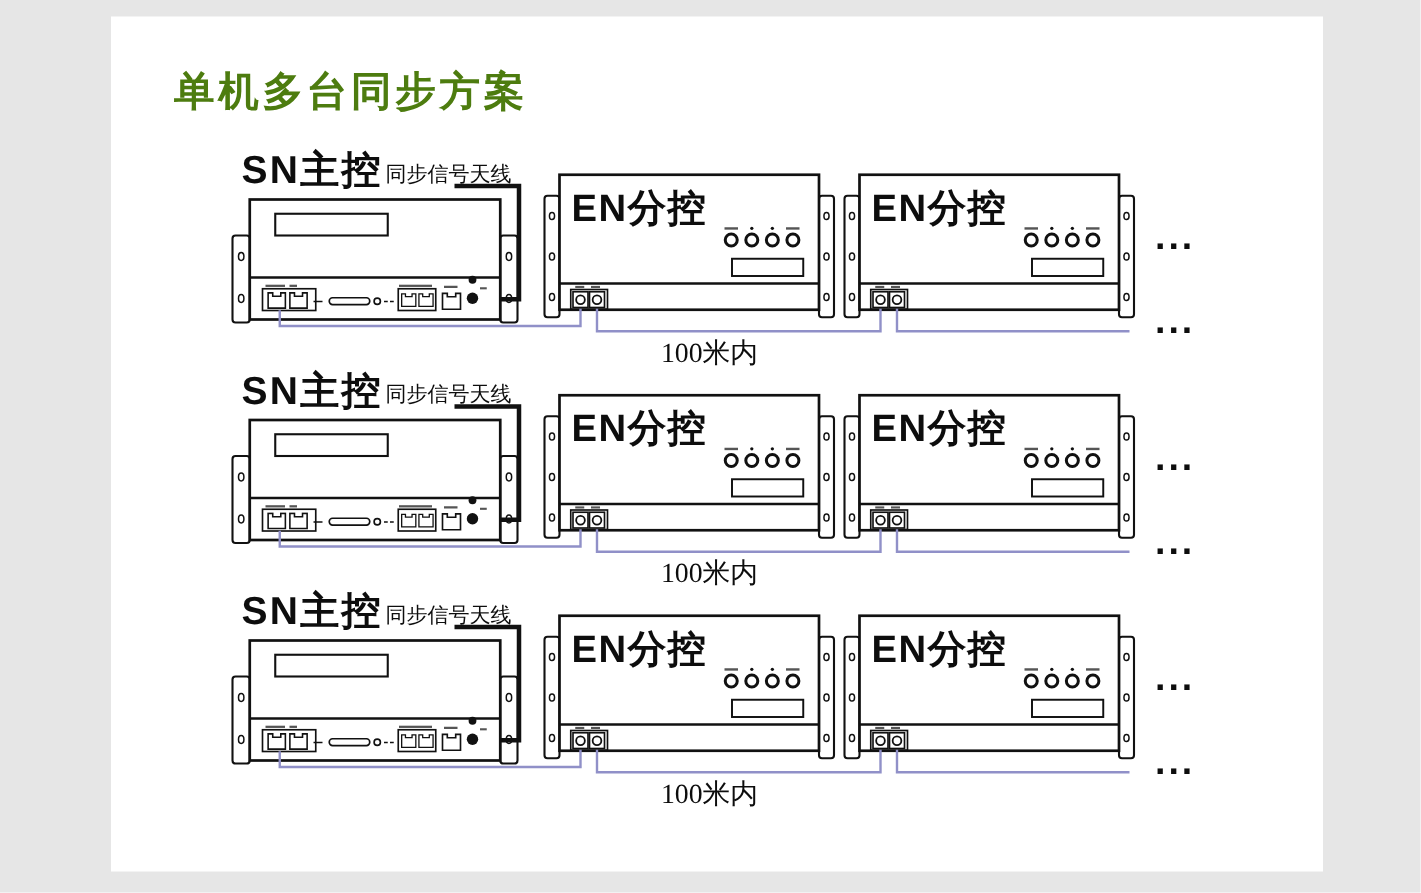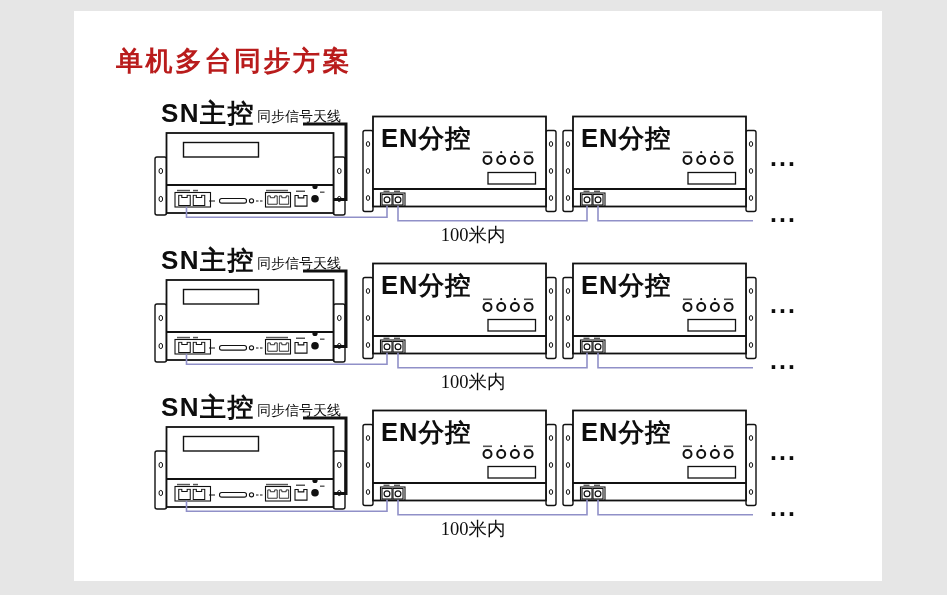--- a/index.html
+++ b/index.html
@@ -8,21 +8,21 @@
     background:#e6e6e6;
     font-family:"Liberation Sans",sans-serif;
   }
   .panel{
     position:absolute;left:74px;top:11px;width:808px;height:570px;
     background:#ffffff;
   }
   .page-title{
     position:absolute;left:116px;top:44px;
     font-size:27px;line-height:34px;font-weight:800;
-    letter-spacing:2.5px;color:#b91c1c;
+    letter-spacing:2.5px;color:#4d7c0f;
     font-family:"Liberation Sans",sans-serif;
   }
   svg.diagram{position:absolute;left:0;top:0;}
   svg text{fill:#0d0d0d;}
   .lbl-big{font-family:"Liberation Sans",sans-serif;font-weight:bold;}
   .lbl-serif{font-family:"Liberation Serif",serif;}
 </style>
 </head>
 <body>
 

